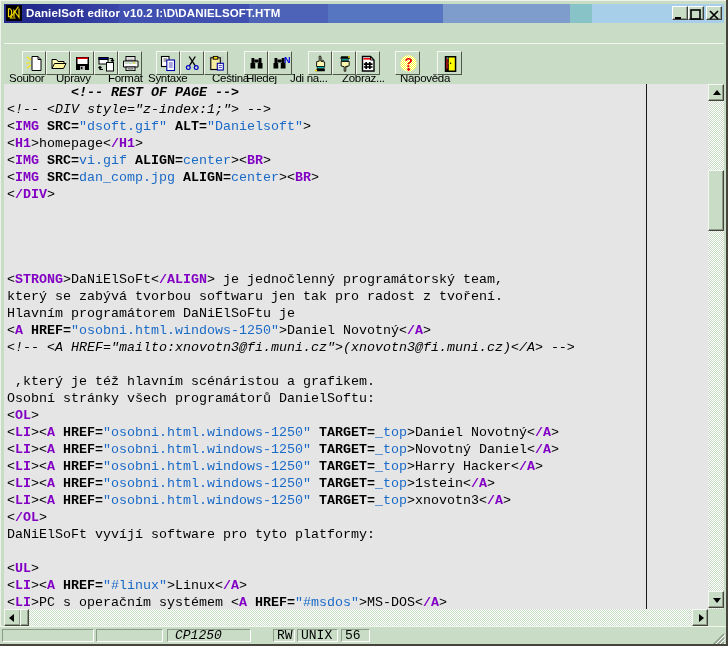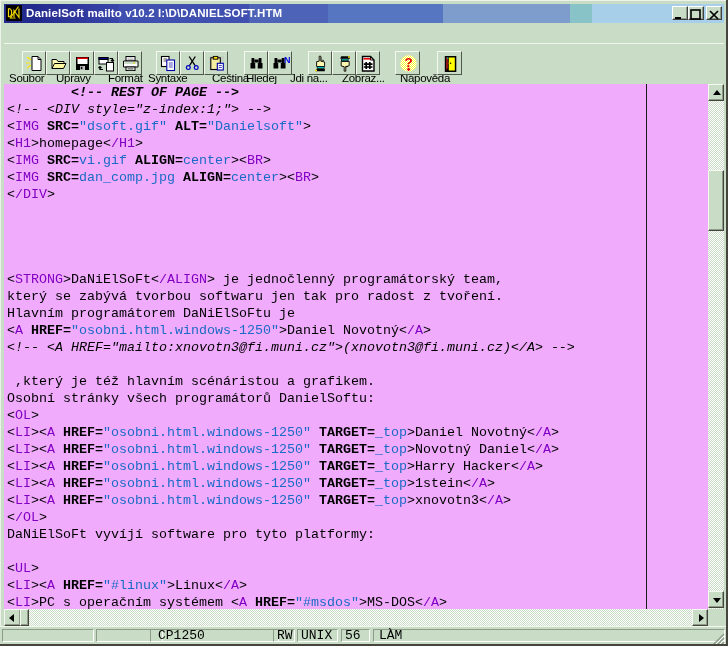--- a/index.html
+++ b/index.html
@@ -26,26 +26,26 @@
 #menubar span{position:absolute;top:3px;white-space:pre;margin-top:46px;}
 #menubar u{text-decoration:underline;text-underline-offset:1.5px;}
 
 #toolbar{left:4px;top:43px;width:720px;height:40px;border-top:1px solid #f2f7ee;box-sizing:border-box;}
 .tbtn{position:absolute;top:7px;width:24px;height:24px;background:#c8dcc6;
  border-top:1px solid #f4f8f0;border-left:1px solid #f4f8f0;
  border-right:1px solid #50584a;border-bottom:1px solid #50584a;
  box-sizing:border-box;}
 .tbtn svg{position:absolute;left:3px;top:3px;}
 
-#edit{left:4px;top:84px;width:704px;height:525px;background:#f0abfc;overflow:hidden;}
+#edit{left:4px;top:84px;width:704px;height:525px;background:#e5e5e5;overflow:hidden;}
 #marginline{left:646px;top:84px;width:1px;height:525px;background:#1a1a1a;}
 pre#code{position:absolute;left:3px;top:0px;margin:0;
  font-family:"Liberation Mono",monospace;font-size:13.333px;line-height:17px;
  color:#000;}
-pre#code .t{color:#8200c4;font-weight:normal;text-align:right;}
+pre#code .t{color:#8200c4;font-weight:bold;text-align:right;}
 pre#code .a{font-weight:bold;}
 pre#code .v{color:#1a6ac8;}
 pre#code .c{font-style:italic;}
 pre#code .cb{font-style:italic;font-weight:bold;}
 
 .sb-track{background:#fff;
  background-image:conic-gradient(#c8dcc6 25%,#fff 0 50%,#c8dcc6 0 75%,#fff 0);
  background-size:2px 2px;}
 .sb-btn{position:absolute;background:#c8dcc6;
  border-top:1px solid #f4f8f0;border-left:1px solid #f4f8f0;
@@ -85,21 +85,21 @@
 <div class="abs" id="title-ico">
 <svg width="16" height="16">
       <rect width="16" height="16" fill="#000"></rect>
 <g stroke="#f0d800" stroke-width="1.2" fill="none">
 <path d="M2.5 3.5 V12 M2.5 3.5 C6.5 3.5 7 11.5 2.5 12"></path>
 <path d="M12.5 1.5 L4 13.5 M4.5 13 h5"></path>
 <path d="M8 12 V5.5 L13 12.5 V3.5"></path>
 </g>
     </svg>
 </div>
-<div class="abs" id="title-txt">DanielSoft mailto v10.2 I:\D\DANIELSOFT.HTM</div>
+<div class="abs" id="title-txt">DanielSoft editor v10.2 I:\D\DANIELSOFT.HTM</div>
 <div class="abs capbtn" id="btn-min">
  <svg width="14" height="12">
       <rect x="2" y="8" width="6" height="2" fill="#000"></rect>
     </svg></div>
 <div class="abs capbtn" id="btn-max">
  <svg width="14" height="12">
       <rect x="2" y="1" width="9" height="9" fill="none" stroke="#000" stroke-width="1.6"></rect>
     </svg></div>
 <div class="abs capbtn" id="btn-close">
  <svg width="14" height="12">
@@ -325,25 +325,24 @@
  <div id="hs-thumb"></div>
  <div class="sb-btn" id="hs-rt">
       <div class="arr" style="left:6px;top:4px;border-top:4px solid transparent;border-bottom:4px solid transparent;border-left:5px solid #000;"></div>
     </div>
 </div>
 <div class="abs" id="corner"></div>
 
 <div class="abs" id="statusbar">
  <div class="spanel" style="left:2px;width:92px;"></div>
  <div class="spanel" style="left:96px;width:67px;"></div>
- <div class="spanel" style="left:150px;width:129px;">CP1250</div>
+ <div class="spanel" style="left:167px;width:84px;font-style:italic;">CP1250</div>
  <div class="spanel" style="left:273px;width:22px;padding-left:3px;">RW</div>
  <div class="spanel" style="left:297px;width:41px;padding-left:3px;">UNIX</div>
  <div class="spanel" style="left:341px;width:29px;padding-left:3px;">56</div>
- <div class="spanel" style="left:373px;width:352px;padding-left:5px;">LÀM</div>
  <svg class="abs" id="grip" width="13" height="12">
   <g stroke="#8c9c88" stroke-width="1.5">
    <path d="M12 1 L1 12 M12 5 L5 12 M12 9 L9 12"></path>
       </g>
   <g stroke="#fff" stroke-width="1">
    <path d="M13 2 L2 13 M13 6 L6 13 M13 10 L10 13"></path>
       </g>
  </svg>
 </div>
 

